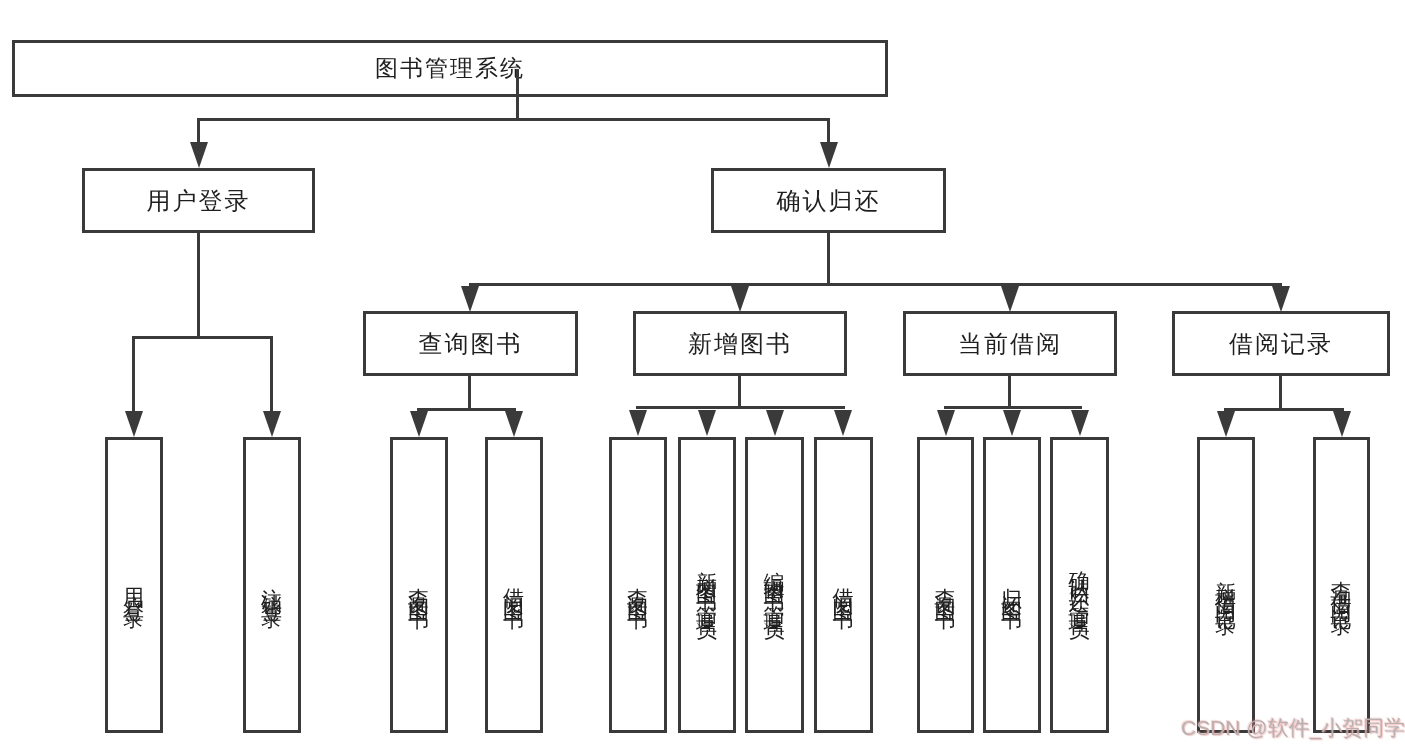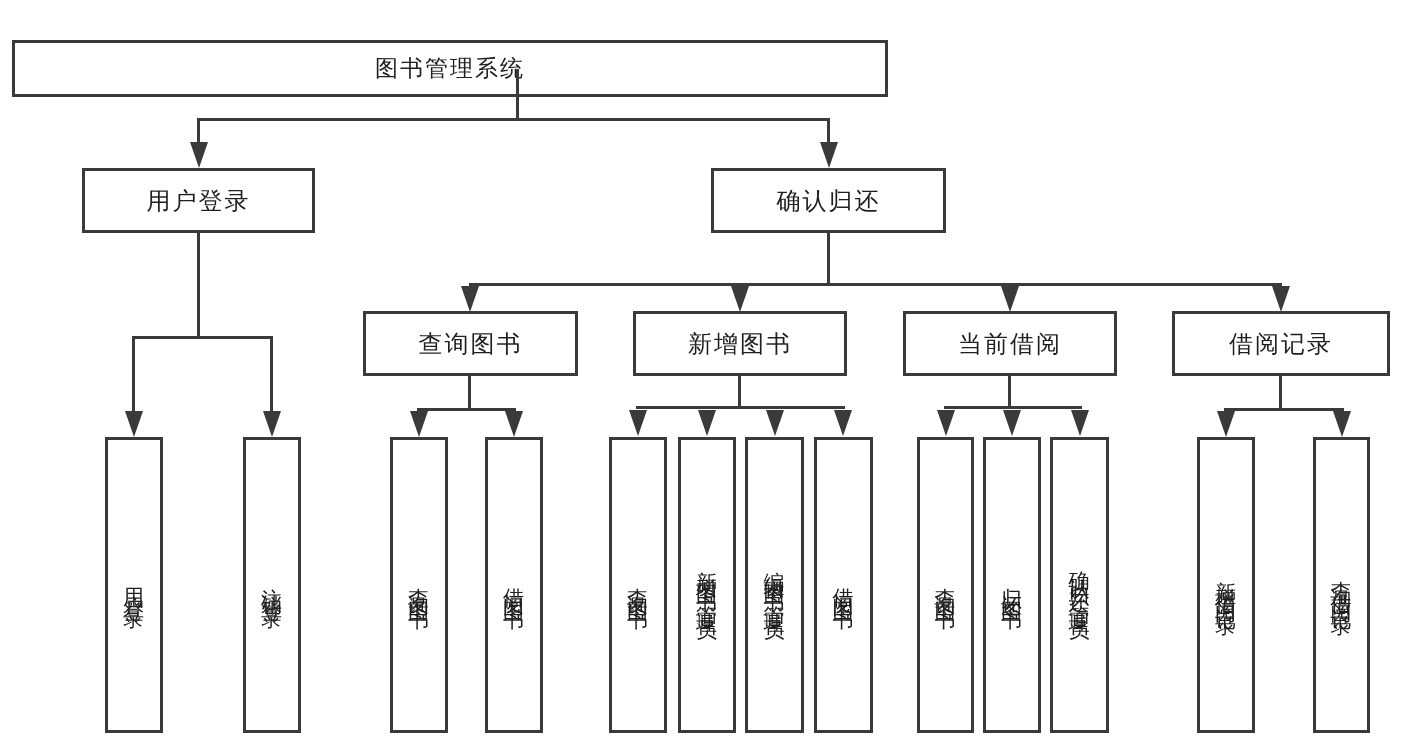--- a/index.html
+++ b/index.html
@@ -154,14 +154,15 @@
   <div class="hline" style="left:944px;top:406px;width:138px;"></div>
   <div class="arrow" style="left:937px;top:410px;"></div>
   <div class="arrow" style="left:1003px;top:410px;"></div>
   <div class="arrow" style="left:1071px;top:410px;"></div>
 
   <div class="vline" style="left:1279px;top:376px;height:35px;"></div>
   <div class="hline" style="left:1224px;top:408px;width:120px;"></div>
   <div class="arrow" style="left:1217px;top:411px;"></div>
   <div class="arrow" style="left:1333px;top:411px;"></div>
 
+  <div id="watermark">CSDN @软件_小贺同学</div>
 
 </div>
 
 </body></html>

